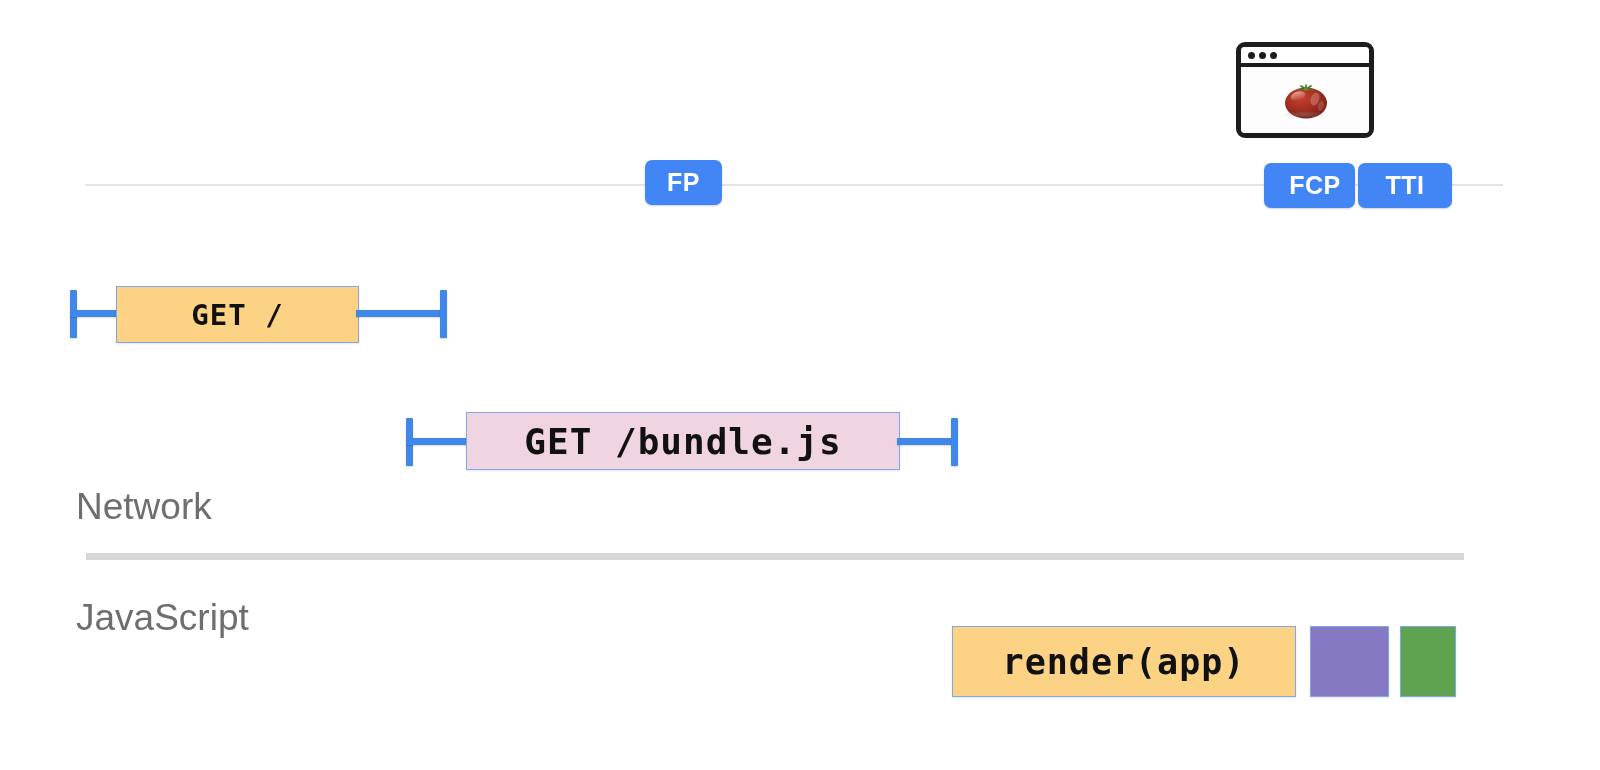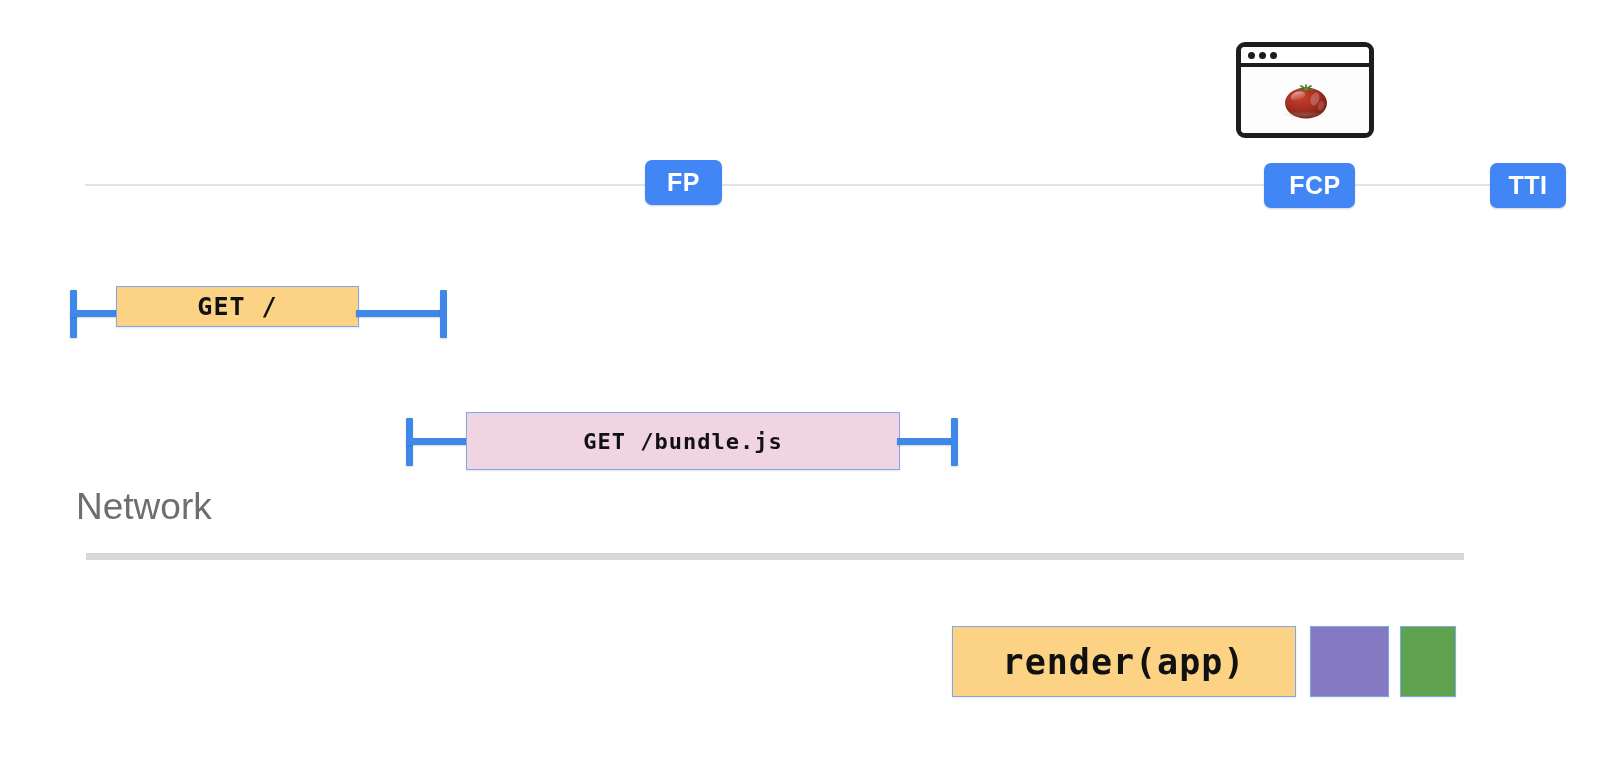--- a/index.html
+++ b/index.html
@@ -188,48 +188,49 @@
   <div class="axis-line"></div>
 
   <div class="milestone" style="left:645px; top:160px; width:77px;">
     <span>FP</span>
   </div>
 
   <div class="milestone" style="left:1264px; top:163px; width:80px;padding-left:11px;">
     <span>FCP</span>
   </div>
 
-  <div class="milestone" style="left:1490px; top:163px; width:76px;">
+  <div class="milestone" style="left:1358px; top:163px; width:94px;">
     <span>TTI</span>
   </div>
 
   <div>
     <div class="whisker-cap" style="left:70px;  top:290px; height:48px;"></div>
     <div class="whisker-line" style="left:70px;  top:310px; width:50px;"></div>
-    <div class="lane-bar bar-orange" style="left:116px; top:286px; width:243px; height:41px; font-size:25px;">
+    <div class="lane-bar bar-orange" style="left:116px; top:286px; width:243px; height:57px; font-size:29px;">
       <span>GET /</span>
     </div>
     <div class="whisker-line" style="left:356px; top:310px; width:88px;"></div>
     <div class="whisker-cap" style="left:440px; top:290px; height:48px;"></div>
   </div>
 
   <div>
     <div class="whisker-cap" style="left:406px; top:418px; height:48px;"></div>
     <div class="whisker-line" style="left:406px; top:438px; width:64px;"></div>
-    <div class="lane-bar bar-pink" style="left:466px; top:412px; width:434px; height:58px; font-size:22px;">
+    <div class="lane-bar bar-pink" style="left:466px; top:412px; width:434px; height:58px; font-size:36px;">
       <span>GET /bundle.js</span>
     </div>
     <div class="whisker-line" style="left:897px; top:438px; width:58px;"></div>
     <div class="whisker-cap" style="left:951px; top:418px; height:48px;"></div>
   </div>
 
   <div class="lane-label" style="left:76px; top:486px;">Network</div>
 
   <div class="lane-divider"></div>
 
+  <div class="lane-label" style="left:76px; top:597px;">JavaScript</div>
 
   <div class="lane-bar bar-orange" style="left:952px; top:626px; width:344px; height:71px; font-size:35px;text-align:right;">
     <span>render(app)</span>
   </div>
 
   <div class="lane-bar bar-purple" style="left:1310px; top:626px; width:79px; height:71px;"></div>
 
   <div class="lane-bar bar-green" style="left:1400px; top:626px; width:56px; height:71px;"></div>
 
 </div>

